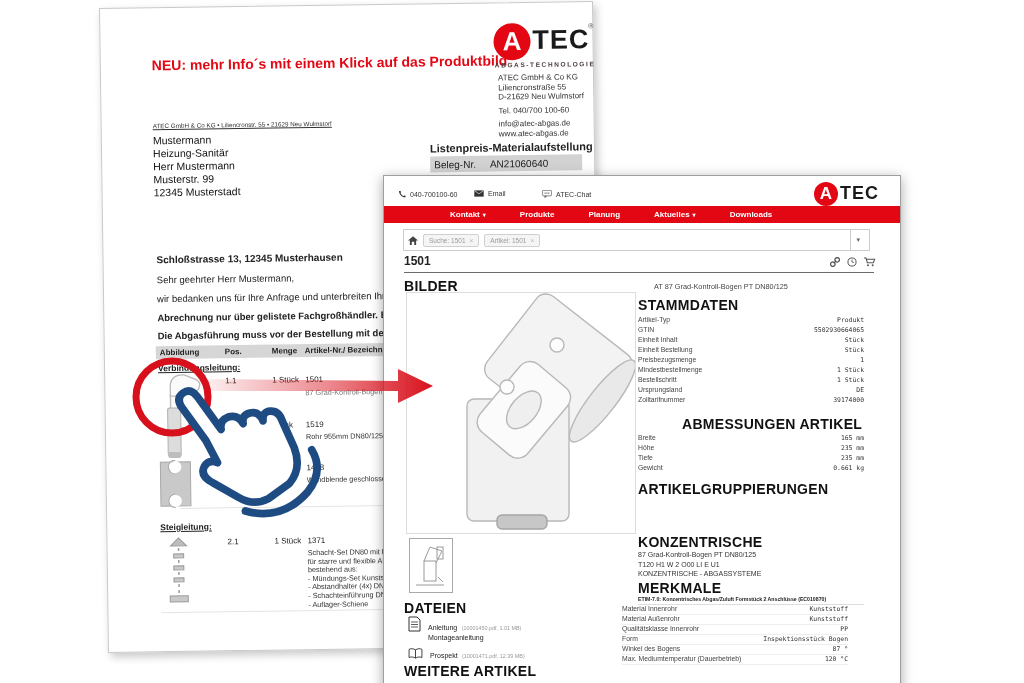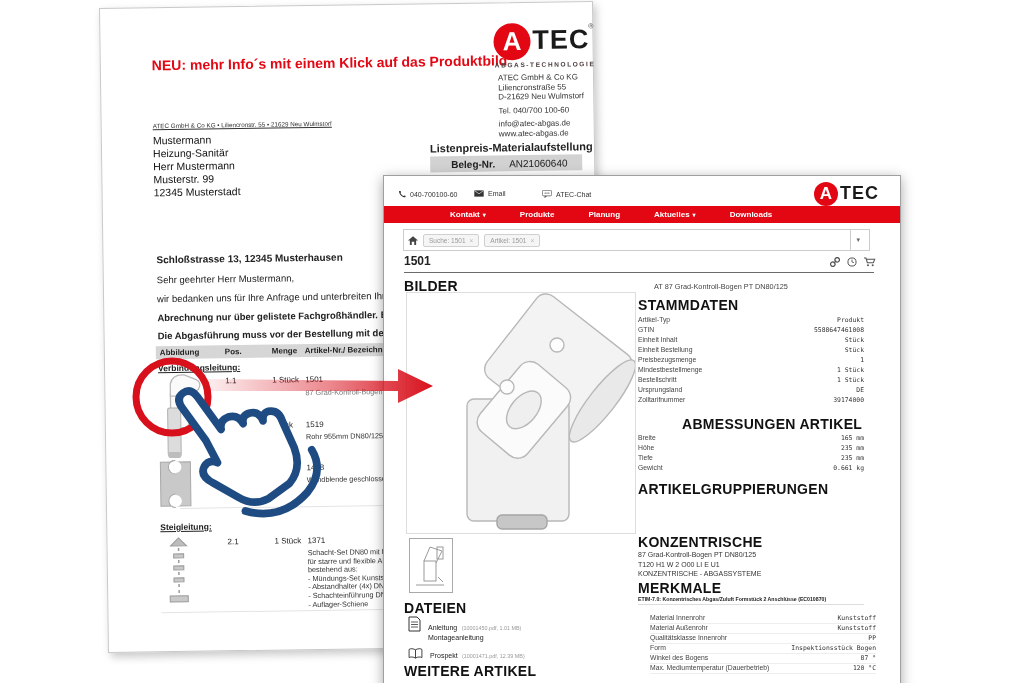--- a/index.html
+++ b/index.html
@@ -93,21 +93,21 @@
   <div class="abs recipient" style="left:51px; top:126px;">
     <div>Mustermann</div>
     <div>Heizung-Sanitär</div>
     <div>Herr Mustermann</div>
     <div>Musterstr. 99</div>
     <div>12345 Musterstadt</div>
   </div>
 
   <div class="abs doc-title" style="left:328px; top:138px;">Listenpreis-Materialaufstellung</div>
   <div class="abs beleg-bar" style="left:328px; top:152px; width:152px;">
-    <span style="font-weight:bold; padding-left:21px;">Beleg-Nr.</span>
+    <span style="font-weight:normal; padding-left:4px;">Beleg-Nr.</span>
     <span style="padding-left:14px;">AN21060640</span>
   </div>
 
   <div class="abs site-addr" style="left:53px; top:246px; font-size:10px;">Schloßstrasse 13, 12345 Musterhausen</div>
   <div class="abs bodyline" style="left:53px; top:266px;">Sehr geehrter Herr Mustermann,</div>
   <div class="abs bodyline" style="left:53px; top:285px;">wir bedanken uns für Ihre Anfrage und unterbreiten Ihnen gerne folg</div>
   <div class="abs note" style="left:53px; top:304px;">Abrechnung nur über gelistete Fachgroßhändler. Bitte erfragen</div>
   <div class="abs note" style="left:53px; top:322px;">Die Abgasführung muss vor der Bestellung mit dem bevollmäc</div>
 
   <div class="abs tbl-head" style="left:51px; top:338px; width:292px;">
@@ -314,21 +314,21 @@
 
   <div class="abs sec-h" style="left:254px; top:121px;">STAMMDATEN</div>
   <div class="abs" style="left:254px; top:140px; width:226px;">
 
   <div class="kv">
         <span class="k">Artikel-Typ</span>
         <span class="v">Produkt</span>
       </div>
       <div class="kv">
         <span class="k">GTIN</span>
-        <span class="v">5588647461008</span>
+        <span class="v">5502930664065</span>
       </div>
       <div class="kv">
         <span class="k">Einheit Inhalt</span>
         <span class="v">Stück</span>
       </div>
       <div class="kv">
         <span class="k">Einheit Bestellung</span>
         <span class="v">Stück</span>
       </div>
       <div class="kv">
@@ -379,21 +379,21 @@
   <div class="abs sec-h" style="left:254px; top:358px;">KONZENTRISCHE</div>
   <div class="abs" style="left:254px; top:374px;">
 
   <div class="descr-line">87 Grad-Kontroll-Bogen PT DN80/125</div>
       <div class="descr-line">T120 H1 W 2 O00 LI E U1</div>
       <div class="descr-line">KONZENTRISCHE - ABGASSYSTEME</div>
     </div>
 
   <div class="abs sec-h" style="left:254px; top:404px;">MERKMALE</div>
   <div class="abs etim" style="left:254px; top:420px; border-bottom:1px solid #ddd; width:226px; padding-bottom:2px;">ETIM-7.0: Konzentrisches Abgas/Zuluft Formstück 2 Anschlüsse (EC010870)</div>
-  <div class="abs" style="left:266px; top:429px; width:226px;margin-top:9px;">
+  <div class="abs" style="left:238px; top:429px; width:226px;">
 
   <div class="kv" style="height:10px; border-bottom:1px solid #eee;">
         <span class="k">Material Innenrohr</span>
         <span class="v">Kunststoff</span>
       </div>
       <div class="kv" style="height:10px; border-bottom:1px solid #eee;">
         <span class="k">Material Außenrohr</span>
         <span class="v">Kunststoff</span>
       </div>
       <div class="kv" style="height:10px; border-bottom:1px solid #eee;">

